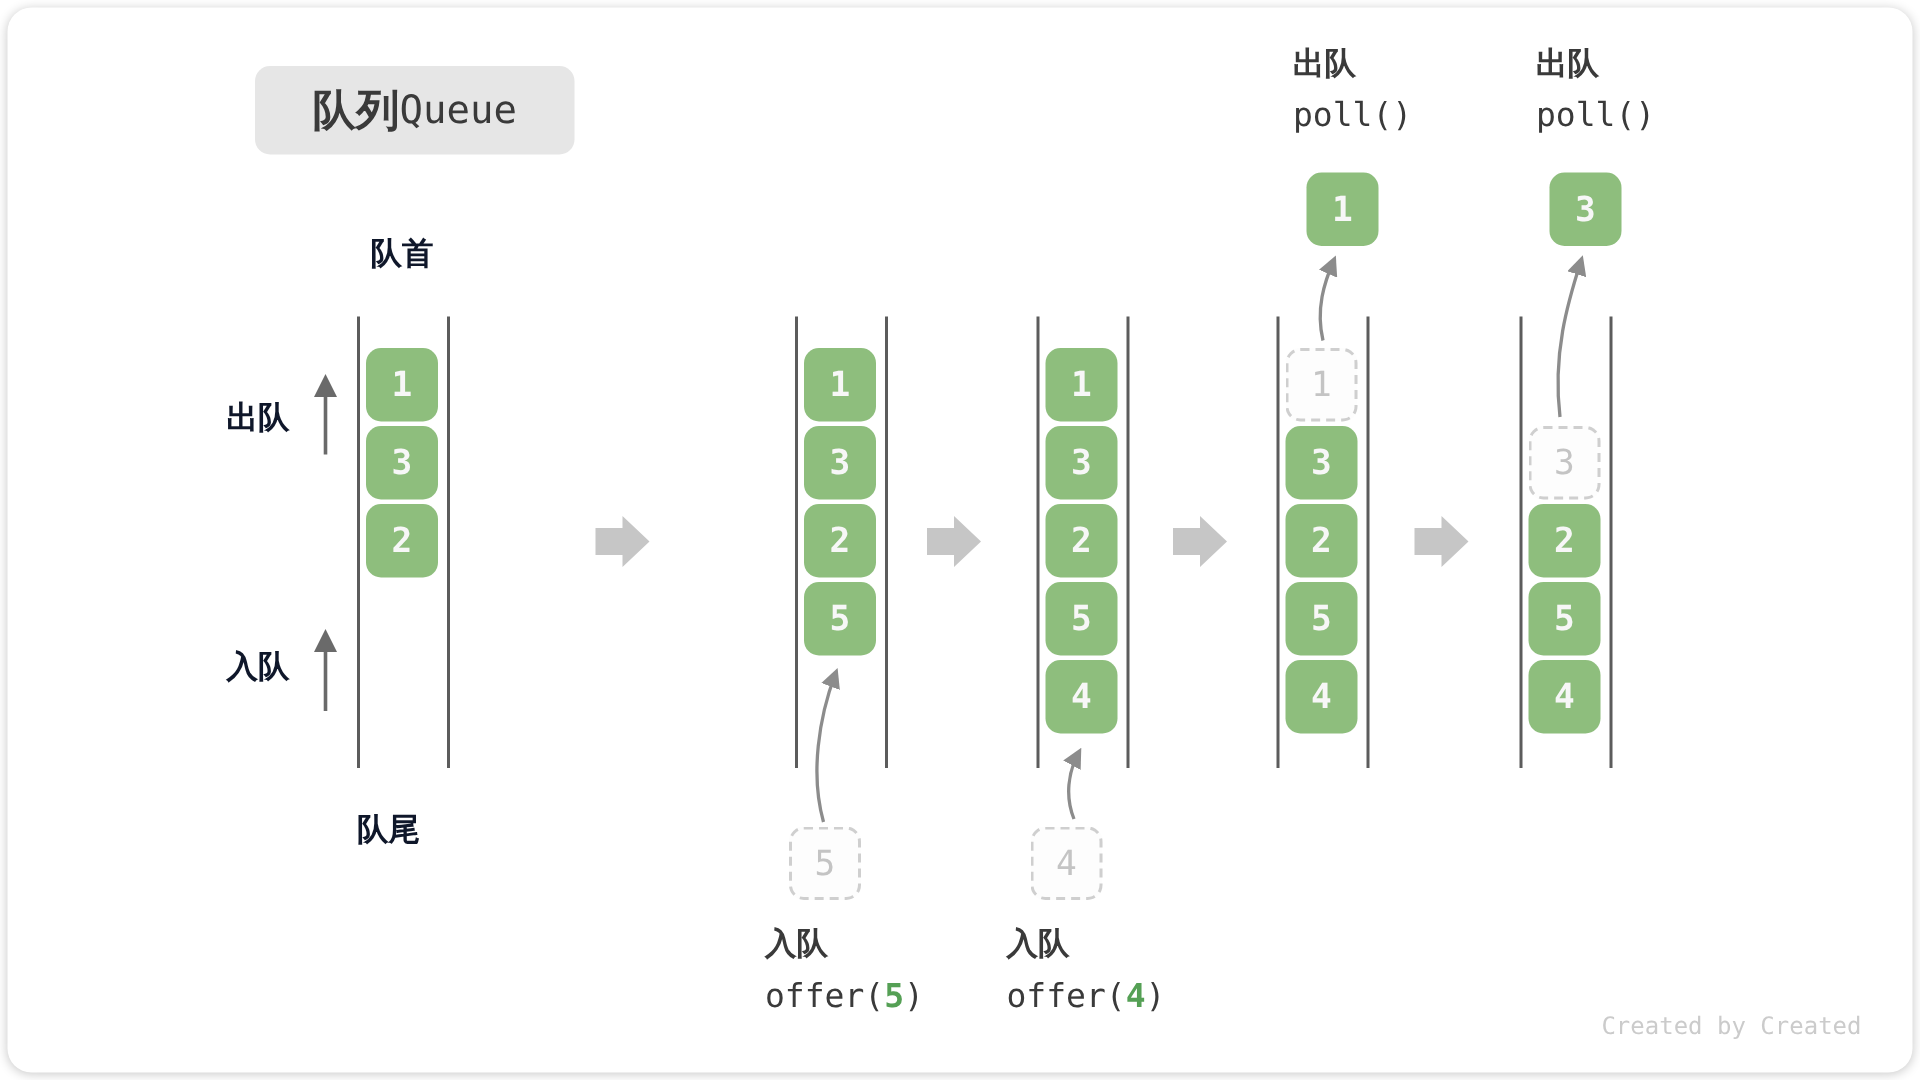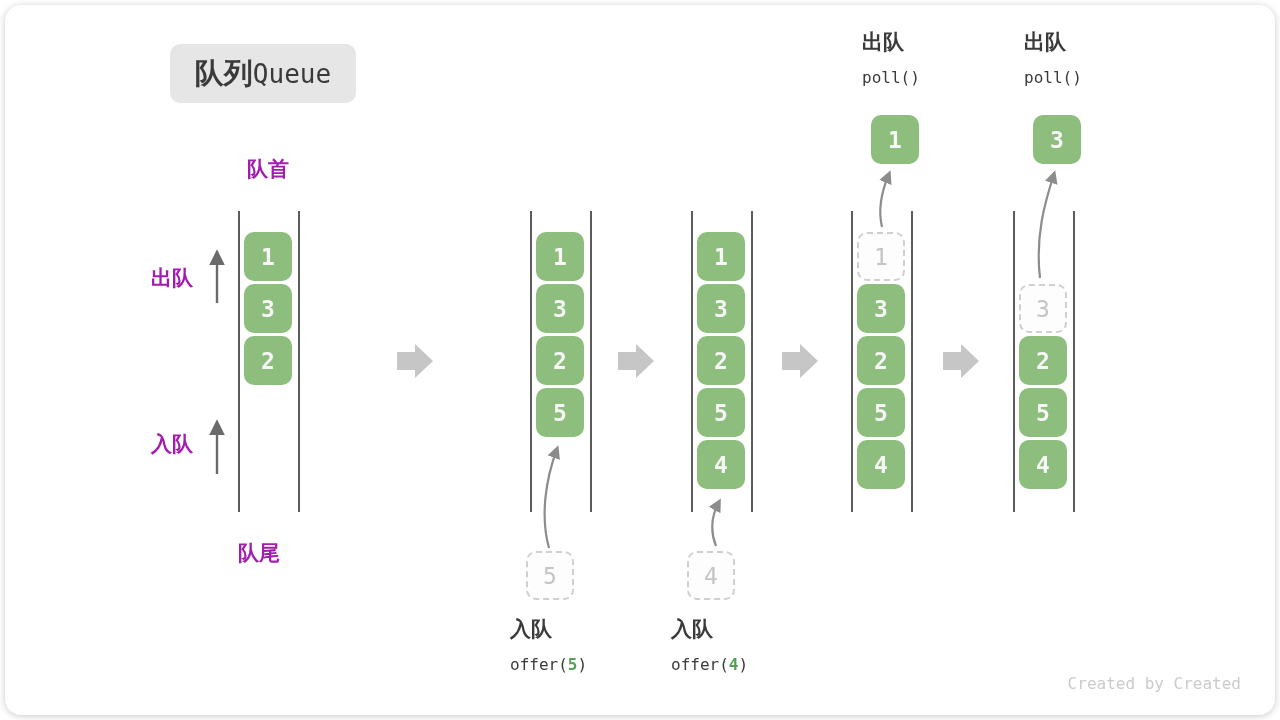--- a/index.html
+++ b/index.html
@@ -3,44 +3,44 @@
 <meta charset="utf-8">
 <style>
   * { margin:0; padding:0; box-sizing:border-box; }
   html,body { width:1280px; height:720px; background:#ffffff; }
   body { font-family:"DejaVu Sans", sans-serif; }
   .canvas { position:relative; width:1280px; height:720px; overflow:hidden; background:#fff; }
   .card { position:absolute; left:5px; top:5px; right:5px; bottom:5px;
           background:#ffffff; border-radius:16px;
           box-shadow:0 1px 7px rgba(0,0,0,0.22); }
 
-  .title-badge { position:absolute; left:170px; top:44px; width:186px; height:59px;
+  .title-badge { position:absolute; left:170px; top:44px; width:213px; height:59px;
                  background:#e6e6e6; border-radius:10px;
                  display:flex; align-items:center; justify-content:center; }
   .title-zh { font-weight:700; font-size:29px; color:#3a3a3a; }
   .title-en { font-family:"DejaVu Sans Mono", monospace; font-size:26px; color:#3a3a3a; }
 
-  .zh-label { position:absolute; font-weight:700; font-size:21px; color:#a21caf;
+  .zh-label { position:absolute; font-weight:700; font-size:21px; color:#0f172a;
               width:60px; line-height:25px; }
   .lbl-front   { left:238px; top:157px; text-align:center; }
   .lbl-rear    { left:238px; top:541px; text-align:left; }
   .lbl-dequeue { left:151px; top:266px; }
   .lbl-enqueue { left:151px; top:432px; }
 
   #columns { position:absolute; inset:0; }
   .vline { position:absolute; width:1.5px; top:211px; height:301px; background:#5c5c5c; }
   .box { position:absolute; width:48px; height:49px; border-radius:10px;
          display:flex; align-items:center; justify-content:center;
          font-family:"DejaVu Sans Mono", monospace; font-size:23px; }
   .box.filled { background:#8EBE7D; color:#f7f7f7; font-weight:700; }
   .box.dashed { border:2.5px dashed #cfcfcf; background:#fdfdfd; color:#c4c4c4; }
 
   .op { position:absolute; color:#3a3a3a; white-space:nowrap; }
   .op-label { font-weight:700; font-size:21px; line-height:25px; margin-bottom:10px; }
-  .op-code  { font-family:"DejaVu Sans Mono", monospace; font-size:16px; line-height:26px; }
+  .op-code  { font-family:"DejaVu Sans Mono", monospace; font-size:22px; line-height:26px; }
   .op-arg   { color:#55A055; font-weight:700; }
 
   .overlay { position:absolute; inset:0; pointer-events:none; }
 
   .watermark { position:absolute; right:39px; top:674px;
                font-family:"DejaVu Sans Mono", monospace; font-size:16px; color:#cbcbcb; }
 </style>
 </head>
 <body>
 

